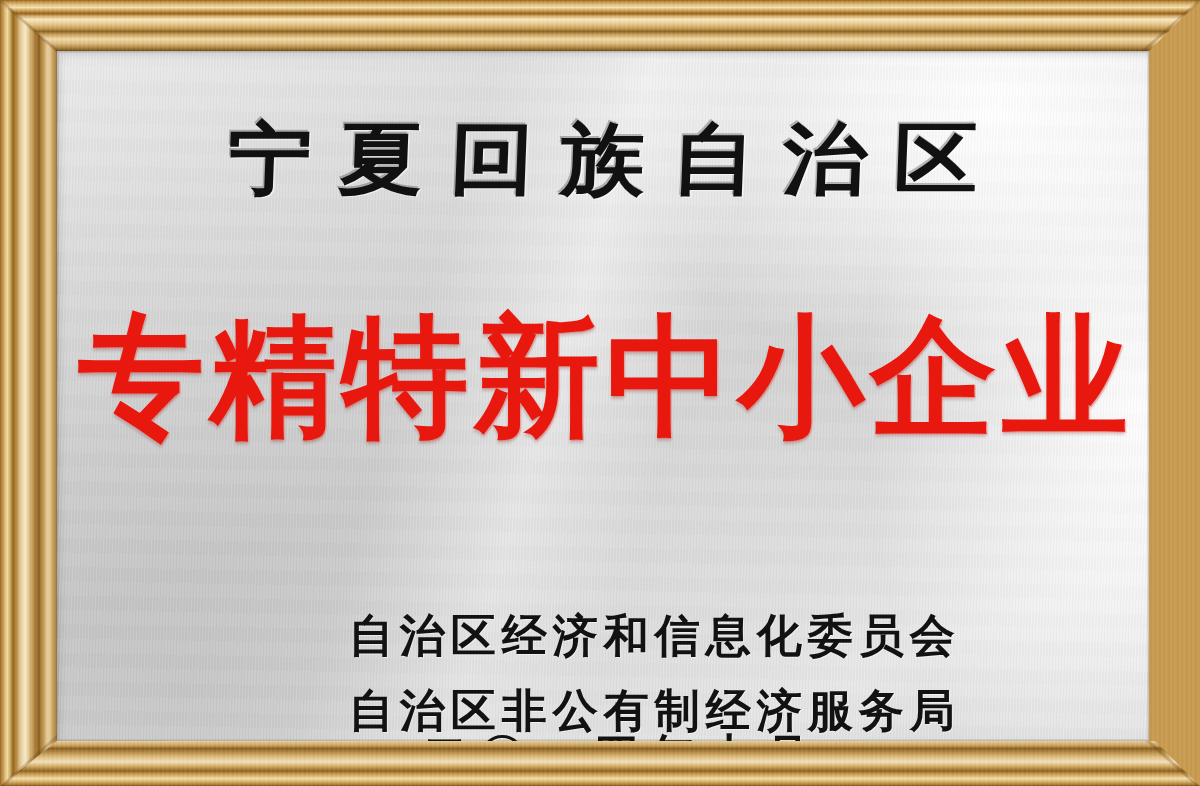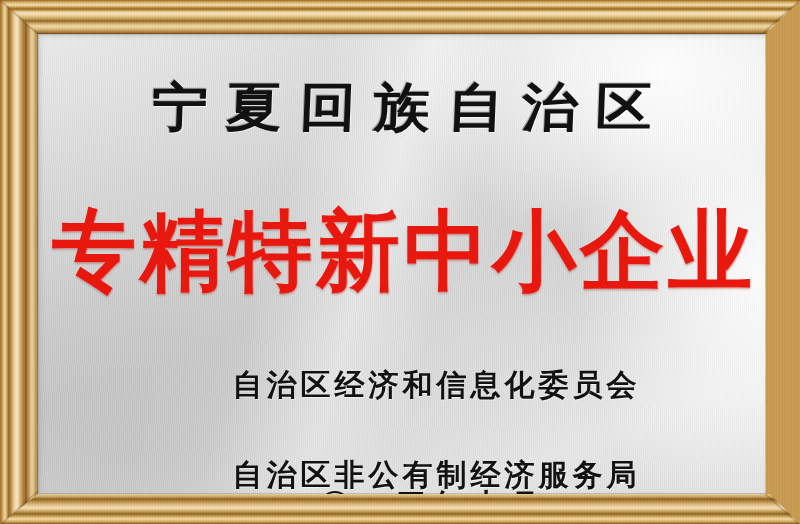--- a/index.html
+++ b/index.html
@@ -260,21 +260,21 @@
 
   
   .issuer {
     font-family: "DejaVu Serif", "Liberation Serif", serif;
     font-size: 30px;
     font-weight: 700;
     letter-spacing: 4px;
     color: #121212;
     text-shadow: 0.5px 0.5px 0 rgba(255,255,255,0.5);
   }
-  #issuer-1 { top: 336px; padding-left: 10px; text-align: center; }
+  #issuer-1 { top: 376px; padding-left: 10px; text-align: center; }
   #issuer-2 { top: 426px; padding-left: 10px; }
   #issue-date {
     top: 456px;
     padding-left: 10px;
     font-family: "DejaVu Serif", "Liberation Serif", serif;
     font-size: 30px;
     font-weight: 700;
     letter-spacing: 8px;
     color: #121212;
     text-shadow: 0.5px 0.5px 0 rgba(255,255,255,0.5);

